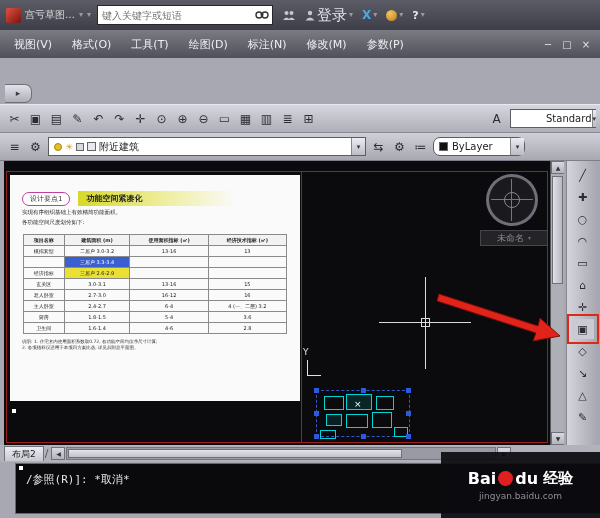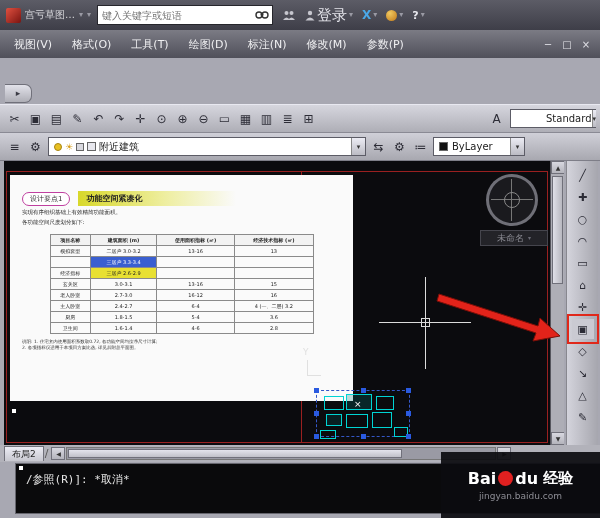--- a/index.html
+++ b/index.html
@@ -50,29 +50,29 @@
   .toolbar2{position:absolute;left:0;top:133px;width:600px;height:28px;
     background:linear-gradient(#d0d0d8,#a8a8b0);border-bottom:1px solid #7e7e88;
     display:flex;align-items:center;gap:2px;padding:0 4px;}
   .combo-layer{width:318px;gap:3px;}
   .bulb{width:8px;height:8px;border-radius:50%;background:#e8c022;border:1px solid #a88410;flex:0 0 auto;}
   .sun{color:#d8a020;font-size:9px;}
   .lock{width:8px;height:8px;background:#d8d8de;border:1px solid #666;flex:0 0 auto;}
   .chip{width:9px;height:9px;border:1px solid #666;background:#e8e8ee;flex:0 0 auto;}
   .chip-black{background:#111;}
   .layer-label{font-size:10px;color:#222;}
-  .combo-bylayer{width:92px;gap:4px;}
+  .combo-bylayer{width:92px;gap:4px;border-radius:7px;}
 
   
   .canvas{position:absolute;left:4px;top:161px;width:560px;height:284px;background:#0b0b0e;overflow:hidden;}
   .red-frame{position:absolute;left:2px;top:10px;width:542px;height:272px;border:1px solid #9a2020;}
   .red-split{position:absolute;left:297px;top:10px;width:1px;height:272px;background:#9a2020;}
 
   
-  .doc{position:absolute;left:6px;top:14px;width:343px;height:226px;background:#fafafa;padding:8px 12px 4px;overflow:hidden;}
+  .doc{position:absolute;left:6px;top:14px;width:290px;height:226px;background:#fafafa;padding:8px 12px 4px;overflow:hidden;}
   .doc-hd{display:flex;align-items:center;margin-top:8px;}
   .doc-badge{border:1px solid #c040a0;border-radius:8px;padding:1px 7px;font-size:7px;color:#333;background:#fff;white-space:nowrap;}
   .doc-titlebar{margin-left:8px;width:158px;padding:2px 8px;font-size:8px;font-weight:bold;color:#222;
     background:linear-gradient(90deg,#d8d82a,#eeeea0 55%,#fafafa);white-space:nowrap;}
   .doc-heading{margin-top:9px;font-size:7.5px;font-weight:bold;color:#c02020;}
   .doc-heading .bullet{margin-right:2px;}
   .doc-para{margin-top:3px;font-size:5.5px;color:#222;line-height:7px;}
   .doc-table{border-collapse:collapse;margin:8px auto 0;width:264px;}
   .doc-table th,.doc-table td{border:1px solid #8a8a8a;font-size:5px;line-height:6px;padding:2px 1px;text-align:center;color:#222;}
   .doc-table th{font-weight:bold;background:#f2f2f2;}

